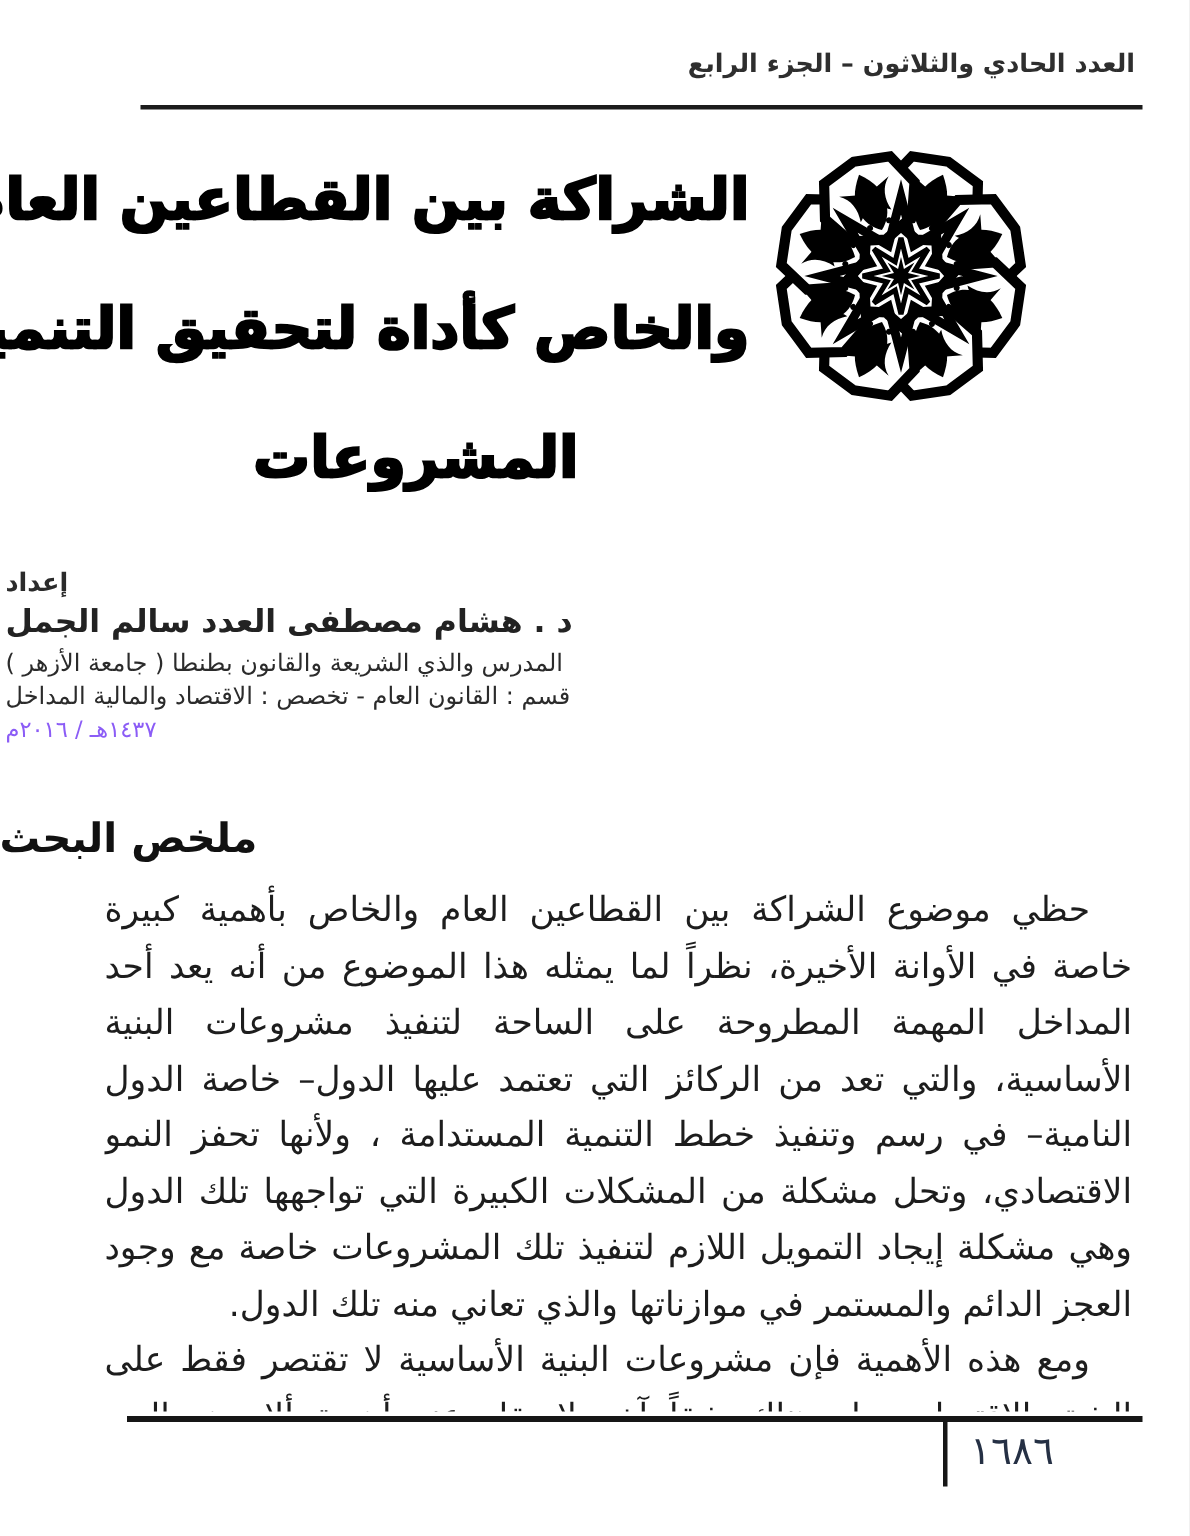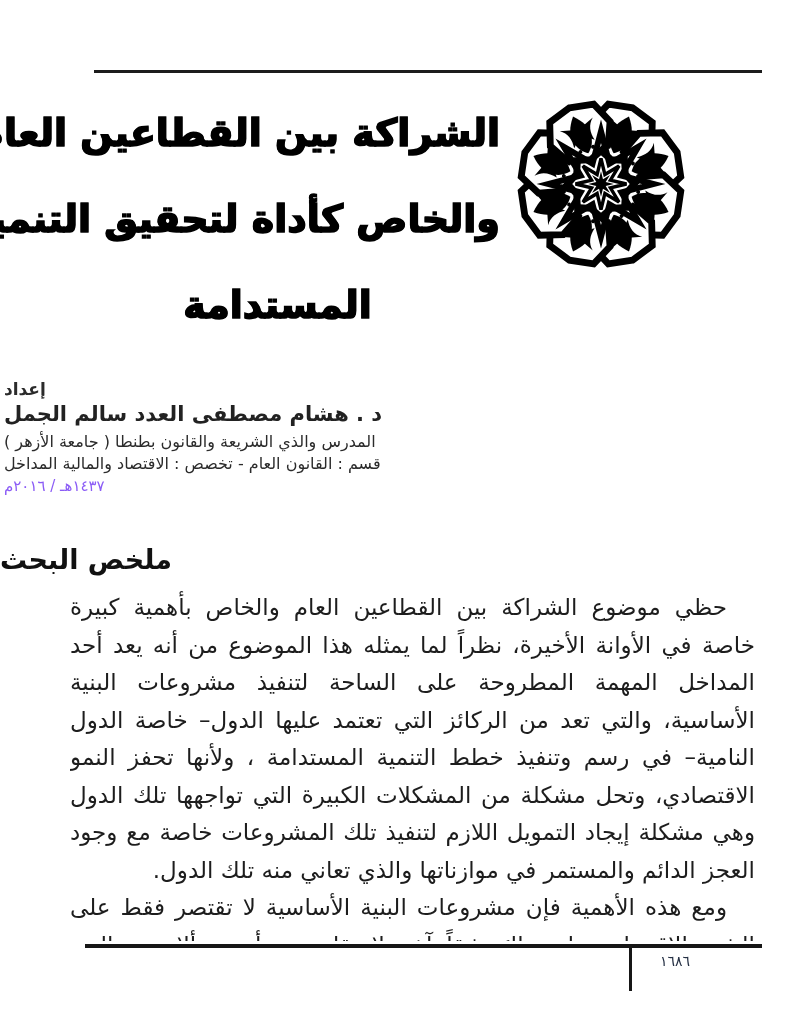--- a/index.html
+++ b/index.html
@@ -138,31 +138,32 @@
     width: 3px;
     height: 47px;
     background: #161616;
   }
   .page-number {
     position: absolute;
     top: 953px;
     left: 632px;
     width: 86px;
     text-align: center;
-    font-size: 14px;
+    font-size: 26px;
     letter-spacing: 6px;
     color: #253044;
     direction: ltr;
   }
 </style>
 </head>
 <body>
 
 <div class="page">
 
+  <div class="journal-header">العدد الحادي والثلاثون – الجزء الرابع</div>
   <div class="header-rule"></div>
 
   <div class="ornament">
     <svg viewBox="-100 -100 200 200" xmlns="http://www.w3.org/2000/svg">
       <defs>
         <g id="petal">
           <path d="M 0,-97 L 28,-90 L 38,-64 L 26,-40 L 0,-31 L -26,-40 L -38,-64 L -28,-90 Z" fill="#ffffff" stroke="#000000" stroke-width="8" stroke-linejoin="miter"></path>
           <path d="M 0,-86 C 9,-76 13,-67 11,-56 C 9,-47 5,-43 0,-39 C -5,-43 -9,-47 -11,-56 C -13,-67 -9,-76 0,-86 Z" fill="#000000"></path>
           <path d="M -21,-76 C -13,-70 -11,-61 -13,-51 C -7,-55 -4,-62 -6,-71 Z" fill="#000000"></path>
           <path d="M 21,-76 C 13,-70 11,-61 13,-51 C 7,-55 4,-62 6,-71 Z" fill="#000000"></path>
@@ -180,21 +181,21 @@
       <use href="#petal" transform="rotate(337.5)"></use>
       <path d="M 0,-62 L 9.95,-24.02 L 43.84,-43.84 L 24.02,-9.95 L 62,0 L 24.02,9.95 L 43.84,43.84 L 9.95,24.02 L 0,62 L -9.95,24.02 L -43.84,43.84 L -24.02,9.95 L -62,0 L -24.02,-9.95 L -43.84,-43.84 L -9.95,-24.02 Z" fill="none" stroke="#000000" stroke-width="7"></path>
       <path d="M 0,-30 L 4.59,-11.09 L 21.2,-21.2 L 11.09,-4.59 L 30,0 L 11.09,4.59 L 21.2,21.2 L 4.59,11.09 L 0,30 L -4.59,11.09 L -21.2,21.2 L -11.09,4.59 L -30,0 L -11.09,-4.59 L -21.2,-21.2 L -4.59,-11.09 Z" fill="#ffffff" stroke="#000000" stroke-width="4"></path>
       <path d="M 0,-15 L 2.3,-5.5 L 10.6,-10.6 L 5.5,-2.3 L 15,0 L 5.5,2.3 L 10.6,10.6 L 2.3,5.5 L 0,15 L -2.3,5.5 L -10.6,10.6 L -5.5,2.3 L -15,0 L -5.5,-2.3 L -10.6,-10.6 L -2.3,-5.5 Z" fill="#000000"></path>
     </svg>
   </div>
 
   <div class="title-block">
     <div>الشراكة بين القطاعين العام</div>
     <div>والخاص كأداة لتحقيق التنمية</div>
-    <div>المستدامة</div>
+    <div>المشروعات</div>
   </div>
 
   <div class="byline">
     <div class="prep-label">إعداد</div>
     <div class="author-name">د . هشام مصطفى العدد سالم الجمل</div>
     <div class="affiliation">المدرس والذي الشريعة والقانون بطنطا ( جامعة الأزهر )</div>
     <div class="affiliation-2">قسم : القانون العام - تخصص : الاقتصاد والمالية المداخل</div>
     <div class="pub-date">١٤٣٧هـ / ٢٠١٦م</div>
   </div>
 

